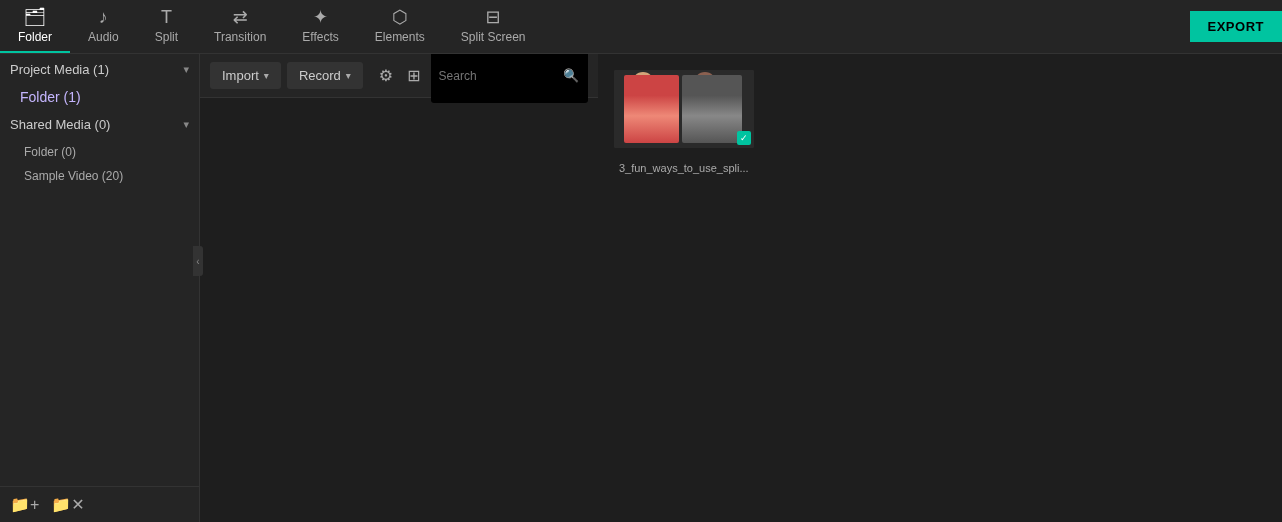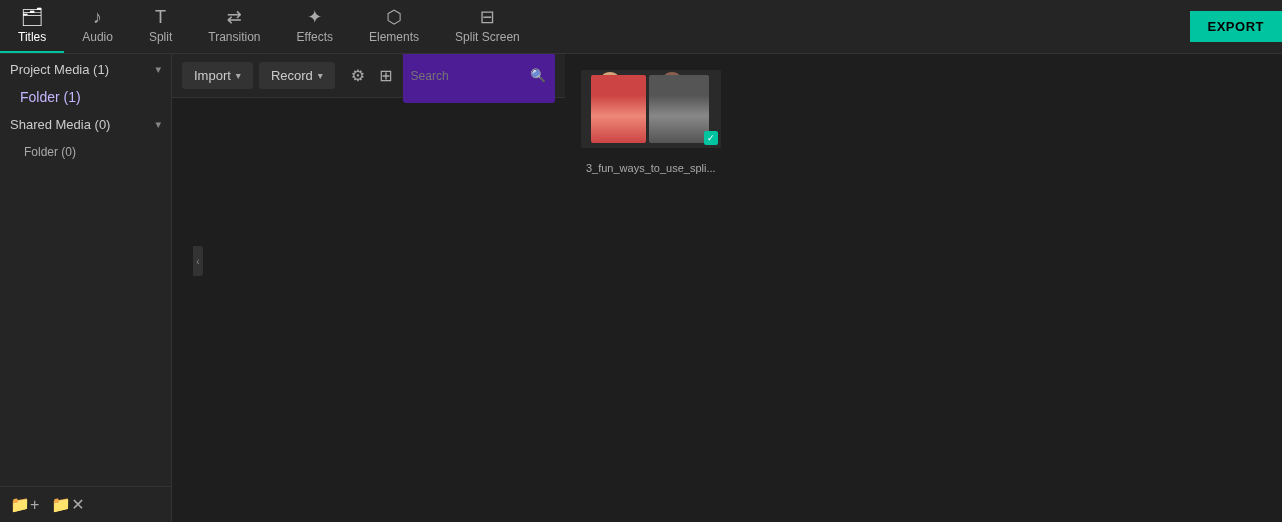--- a/index.html
+++ b/index.html
@@ -61,21 +61,21 @@
 
     
     .main-area {
       display: flex;
       flex: 1;
       overflow: hidden;
     }
 
     
     .sidebar {
-      width: 172px;
+      width: 200px;
       background: #252525;
       border-right: 1px solid #333;
       display: flex;
       flex-direction: column;
       flex-shrink: 0;
     }
     .sidebar-section-header {
       display: flex;
       align-items: center;
       justify-content: space-between;
@@ -161,23 +161,24 @@
     }
     .grid-icon {
       font-size: 16px;
       color: #aaa;
       cursor: pointer;
       padding: 4px;
     }
     .search-box {
       display: flex;
       align-items: center;
-      background: #4c1d95;
+      background: #000000;
       border-radius: 3px;
       padding: 20px 8px;
+      gap: 5px;
     }
     .search-box input {
       background: transparent;
       border: none;
       outline: none;
       color: #ccc;
       font-size: 12px;
       width: 120px;
     }
     .search-icon { color: #888; font-size: 13px; }
@@ -313,21 +314,21 @@
       color: #888;
       font-size: 10px;
     }
   </style>
 </head>
 <body>
 
 <div class="top-nav">
   <div class="nav-item active">
     <span class="nav-icon">🗂</span>
-    <span>Titles</span>
+    <span>Folder</span>
   </div>
   <div class="nav-item">
     <span class="nav-icon">♪</span>
     <span>Audio</span>
   </div>
   <div class="nav-item">
     <span class="nav-icon">T</span>
     <span>Split</span>
   </div>
   <div class="nav-item">
@@ -362,20 +363,23 @@
     </div>
 
     <div class="sidebar-section-header">
       <span>Shared Media (0)</span>
       <span class="sidebar-chevron">▾</span>
     </div>
     <div class="sidebar-item">
       <span>Folder (0)</span>
     </div>
 
+    <div class="sidebar-item">
+      <span>Sample Video (20)</span>
+    </div>
 
     <div class="sidebar-footer">
       <span class="footer-icon" title="Add Folder">📁+</span>
       <span class="footer-icon" title="Remove Folder">📁✕</span>
     </div>
   </div>
 
   <div class="collapse-handle">‹</div>
 
   <div class="content-area">

